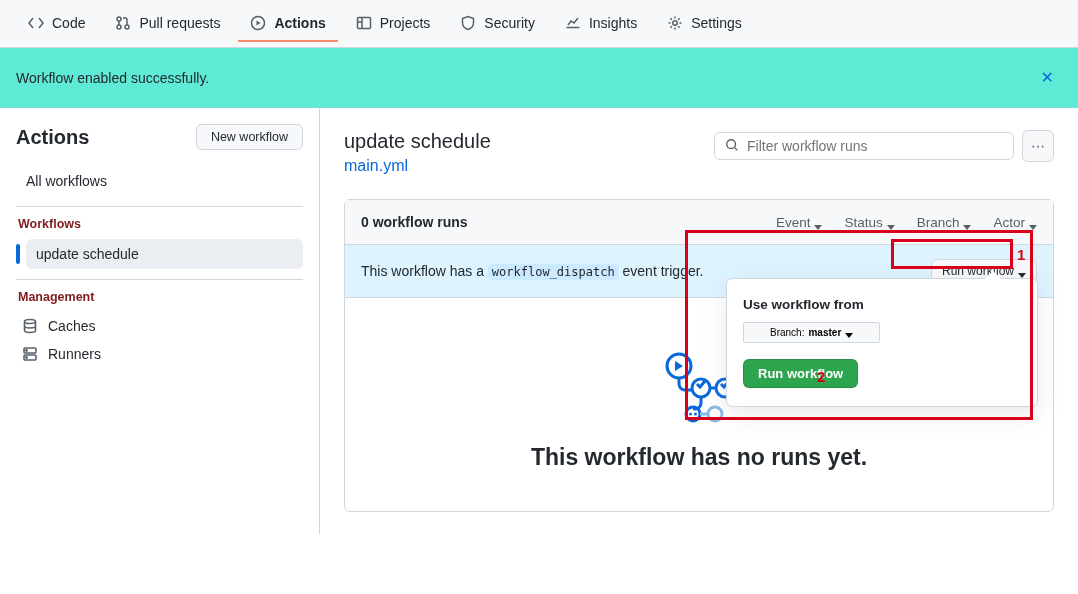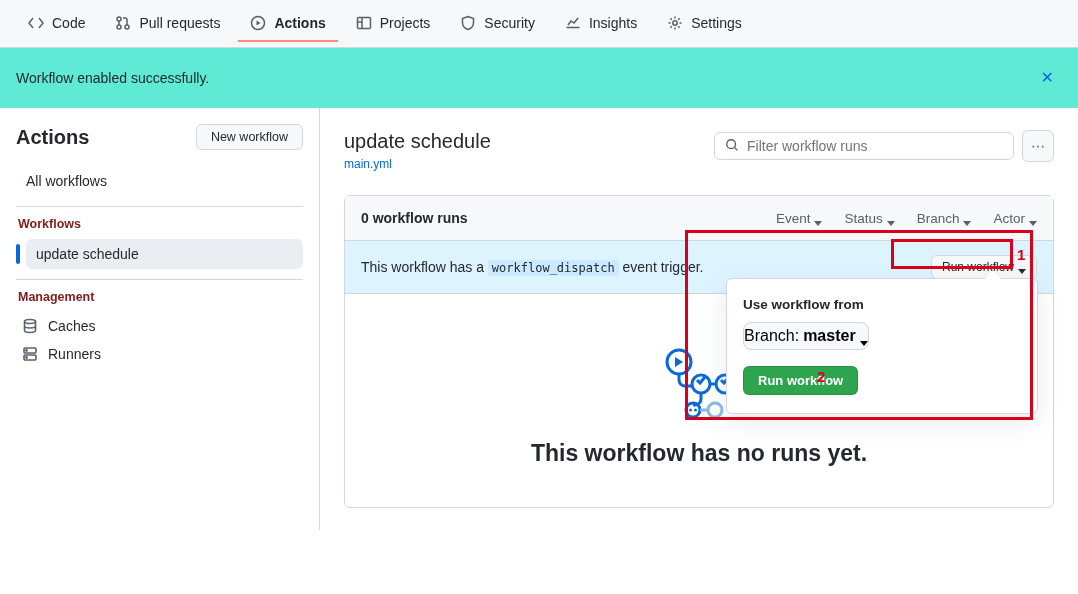--- a/index.html
+++ b/index.html
@@ -48,21 +48,21 @@
     width: 4px; background: #0969da; border-radius: 2px;
   }
   .side-hr { border: none; border-top: 1px solid #d0d7de; margin: 10px 0; }
   .side-subhead { font-size: 12.5px; color: #7f1d1d; font-weight: 600; margin: 6px 0 8px 2px; }
   .side-row { display: flex; align-items: center; gap: 10px; padding: 6px 6px; cursor: pointer; border-radius: 6px; }
   .side-row svg { width: 16px; height: 16px; stroke: #57606a; fill: none; stroke-width: 1.6; }
   
   .main { flex: 1; padding: 22px 24px; position: relative; }
   .main-head { display: flex; align-items: flex-start; justify-content: space-between; margin-bottom: 24px; }
   .wf-title { font-size: 20px; font-weight: 400; color: #24292f; }
-  .wf-link { color: #0969da; font-size: 12px; margin-top: 4px; display: inline-block; cursor: pointer; }
+  .wf-link { color: #0969da; font-size: 16px; margin-top: 4px; display: inline-block; cursor: pointer; }
   .head-right { display: flex; align-items: center; gap: 8px; }
   .filter-box {
     display: flex; gap: 8px;
     border: 1px solid #d0d7de; border-radius: 6px; padding: 5px 10px; width: 300px;
     color: #57606a;
   }
   .filter-box input {
     border: none; outline: none; flex: 1; font-size: 14px; color: #24292f; background: transparent;
   }
   .kebab {
@@ -97,22 +97,22 @@
     box-shadow: 0 8px 24px rgba(140,149,159,0.2); padding: 18px 16px; z-index: 10;
   }
   .dropdown::before {
     content: ""; position: absolute; top: -8px; right: 36px;
     border-left: 8px solid transparent; border-right: 8px solid transparent;
     border-bottom: 8px solid #fff;
   }
   .dd-label { font-weight: 600; font-size: 13.5px; margin-bottom: 10px; }
   .branch-btn {
     display: inline-flex; align-items: center; gap: 4px;
-    border: 1px solid #d0d7de; border-radius: 8px; padding: 4px 0;
-    font-size: 16px; background: #f6f8fa; cursor: pointer; margin-bottom: 16px;
+    border: 1px solid #d0d7de; border-radius: 2px; padding: 4px 26px;
+    font-size: 10px; background: #f6f8fa; cursor: pointer; margin-bottom: 16px;
   }
   .btn-primary {
     background: #2da44e; color: #fff; border: 1px solid rgba(27,31,36,0.15);
     padding: 6px 14px; border-radius: 6px; font-size: 13px; font-weight: 600; cursor: pointer;
   }
   
   .empty-area { text-align: center; padding: 50px 16px 40px 16px; }
   .empty-title { font-size: 23px; font-weight: 600; margin-top: 6px; }
   .illus { display: inline-block; position: relative; width: 80px; height: 80px; margin-bottom: 10px; }
   

